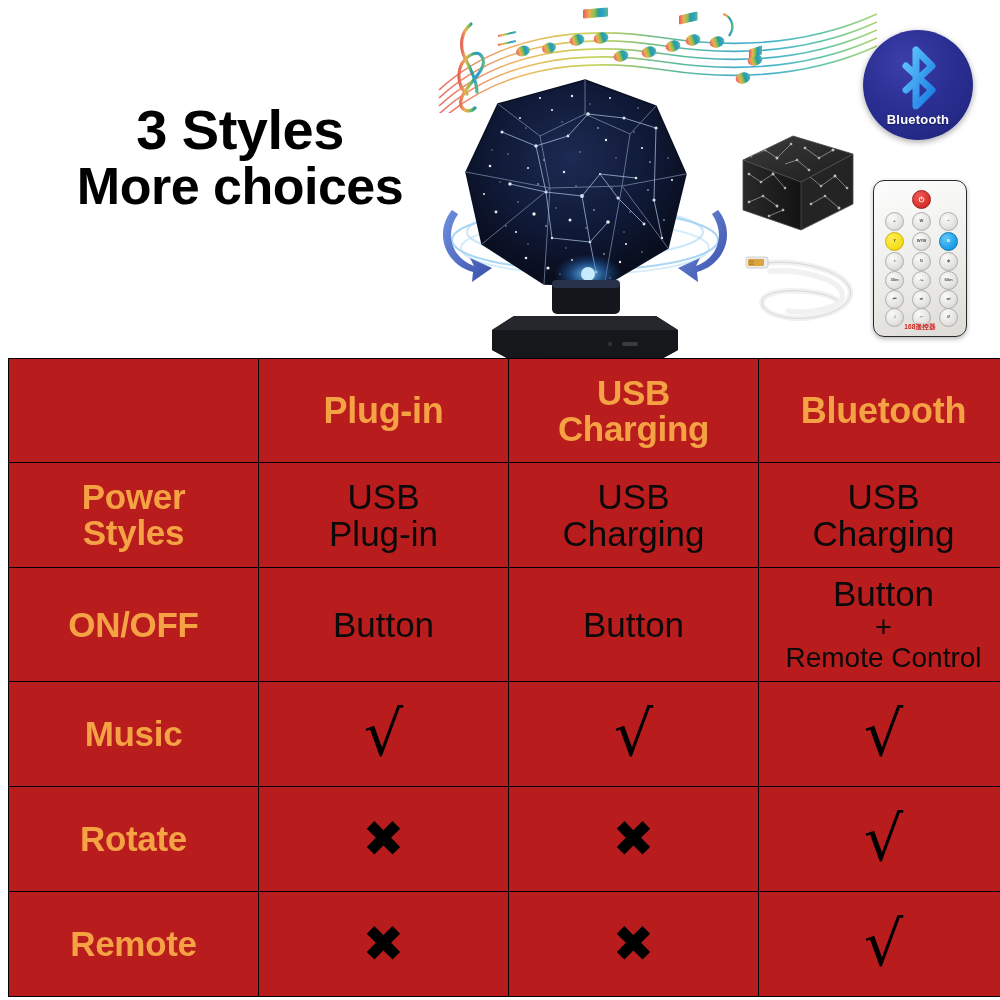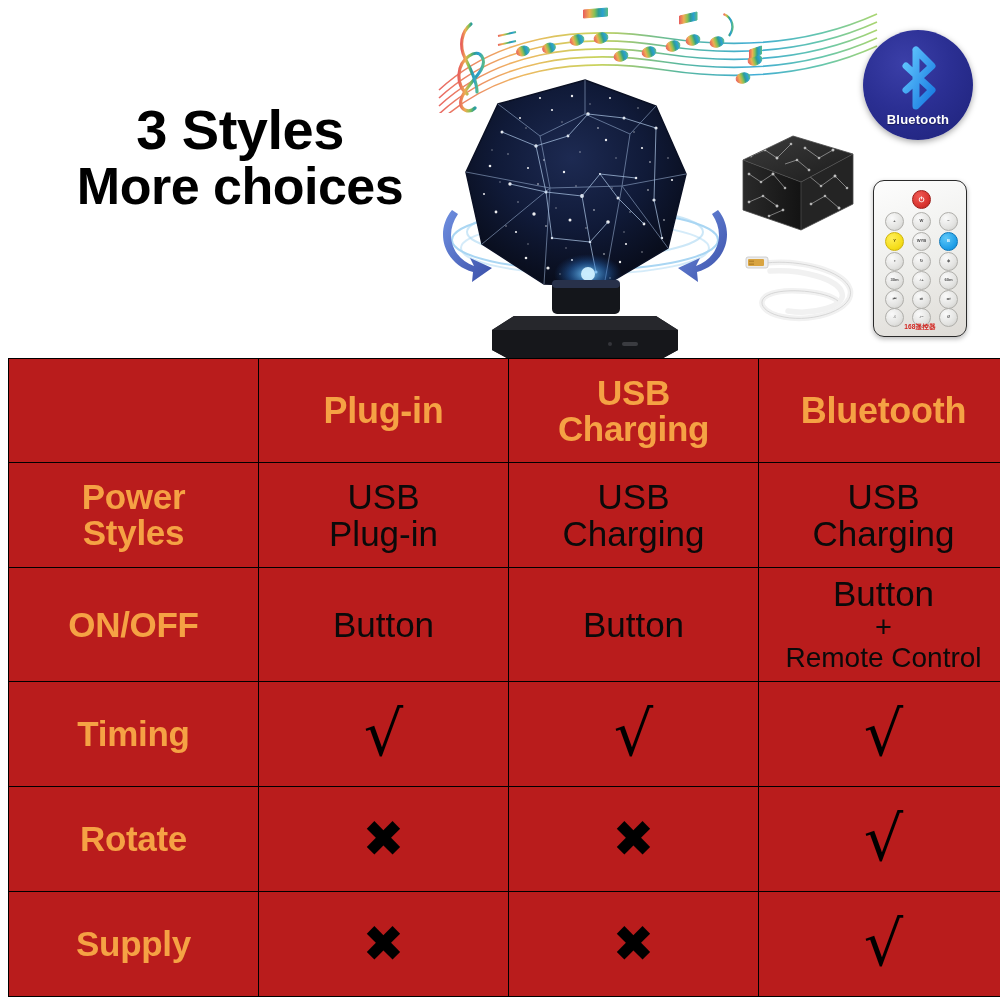--- a/index.html
+++ b/index.html
@@ -525,21 +525,21 @@
               <span class="plus">+</span>
             </div>
           <div class="cellval">
               <span class="small">Remote Control</span>
             </div>
         </td>
       </tr>
 
       <tr style="height:105px;">
         <td>
-          <div class="rowlabel">Timing</div>
+          <div class="rowlabel">Music</div>
         </td>
         <td>
           <span class="mark check">√</span>
         </td>
         <td>
           <span class="mark check">√</span>
         </td>
         <td>
           <span class="mark check">√</span>
         </td>
@@ -555,21 +555,21 @@
         <td>
           <span class="mark cross">✖</span>
         </td>
         <td>
           <span class="mark check">√</span>
         </td>
       </tr>
 
       <tr style="height:105px;">
         <td>
-          <div class="rowlabel">Supply</div>
+          <div class="rowlabel">Remote</div>
         </td>
         <td>
           <span class="mark cross">✖</span>
         </td>
         <td>
           <span class="mark cross">✖</span>
         </td>
         <td>
           <span class="mark check">√</span>
         </td>

